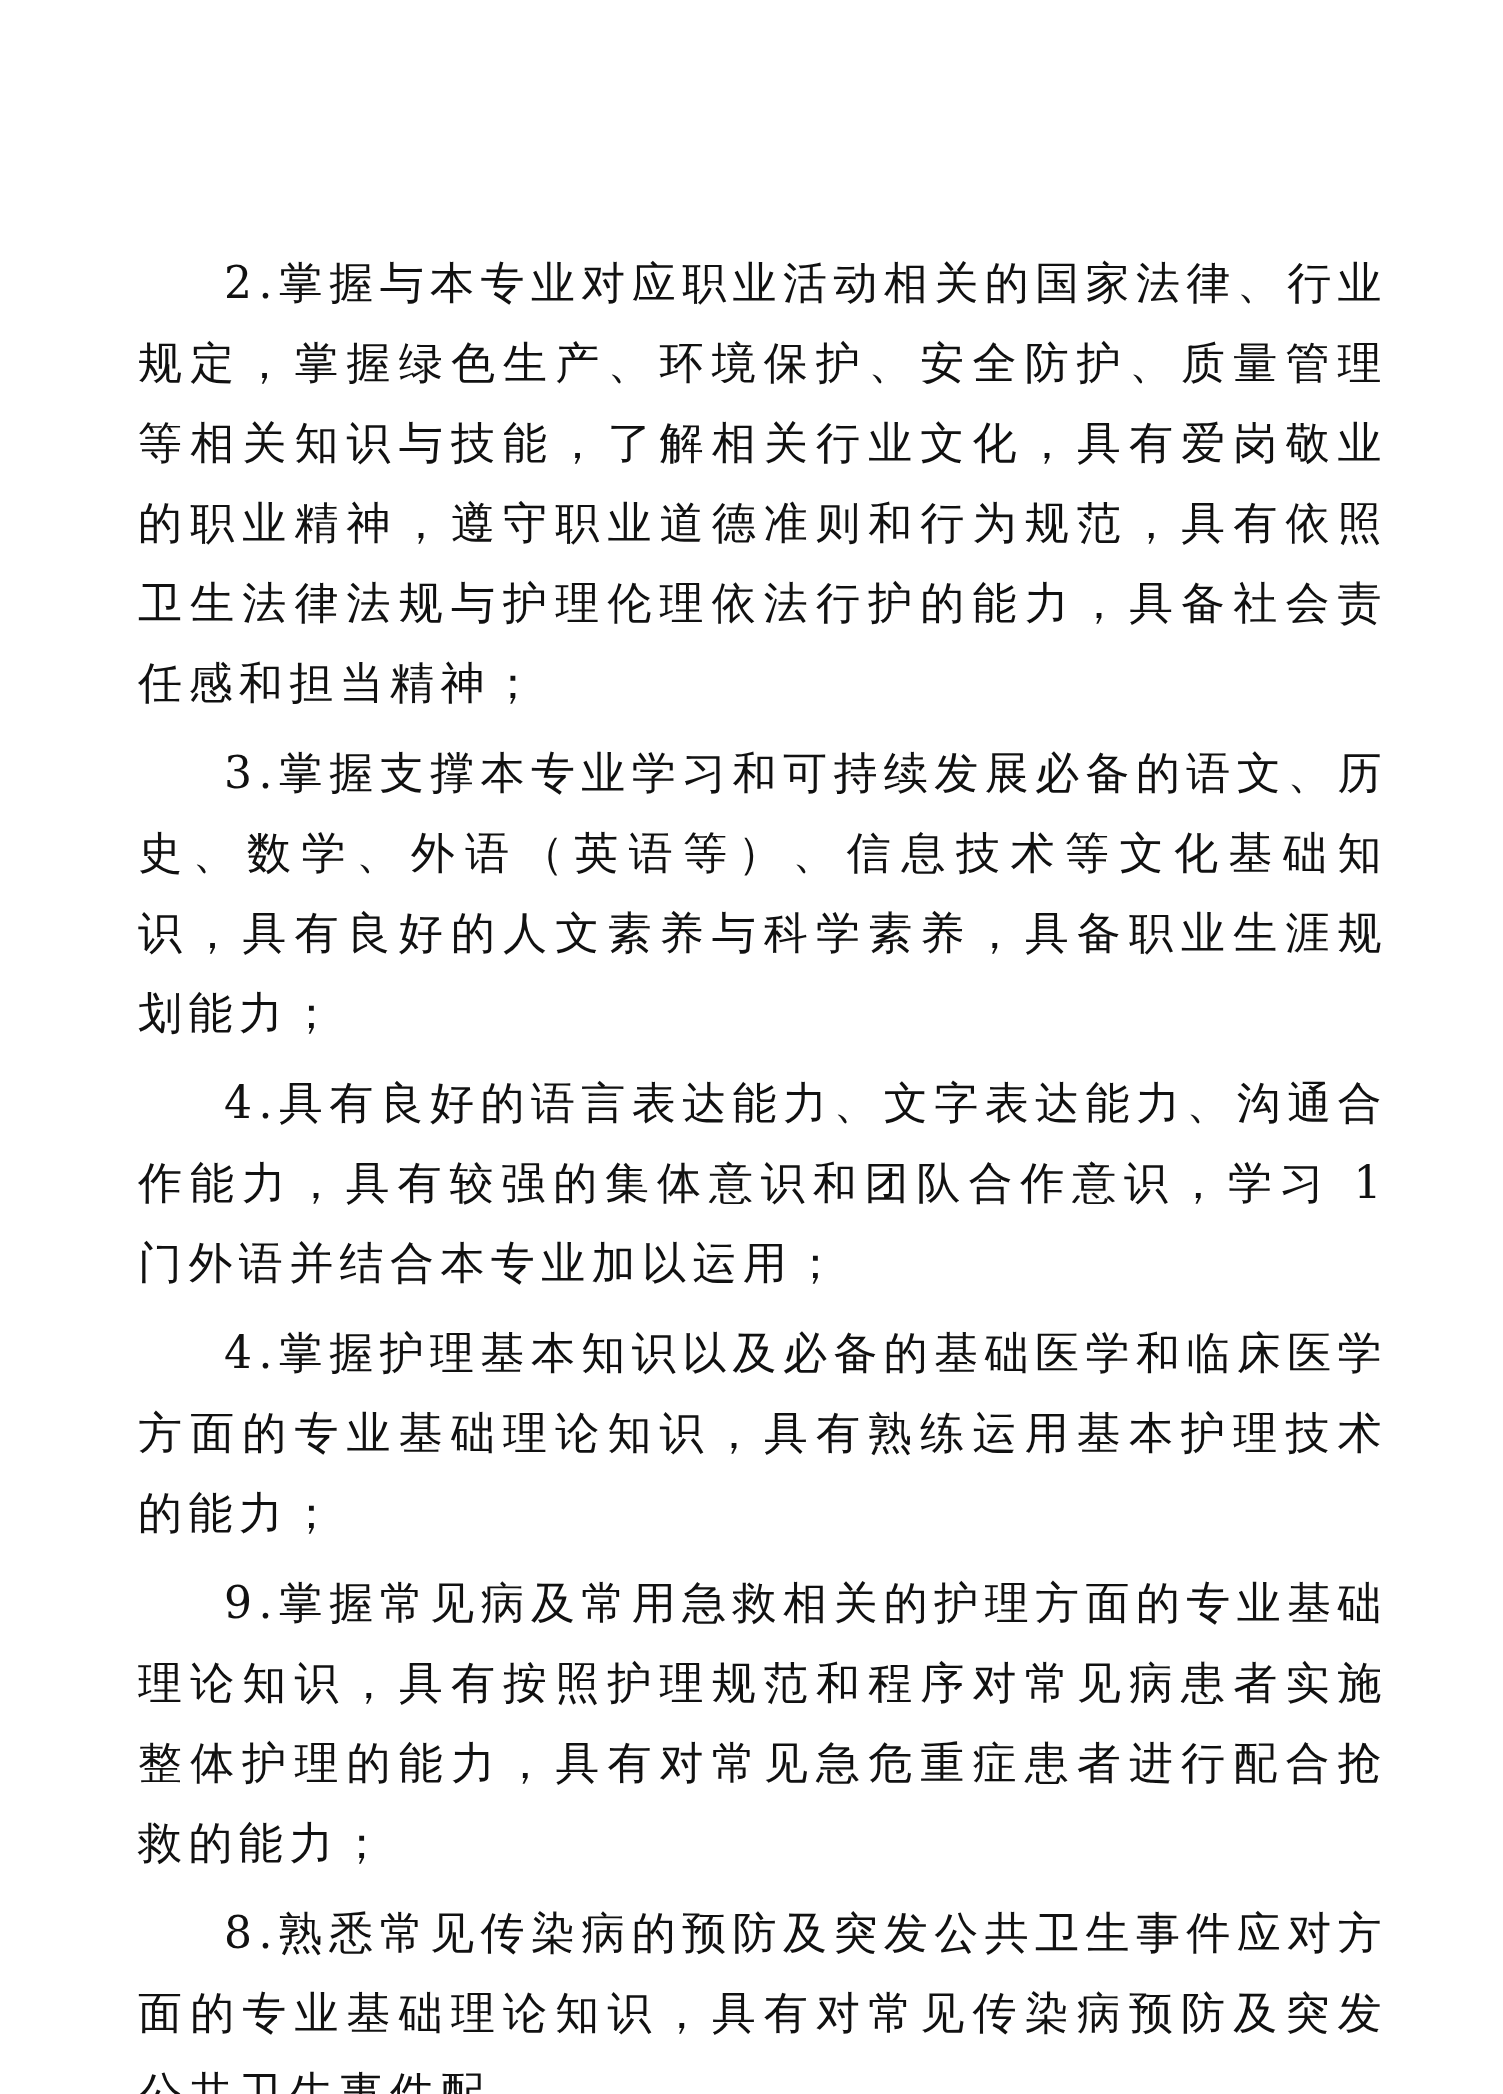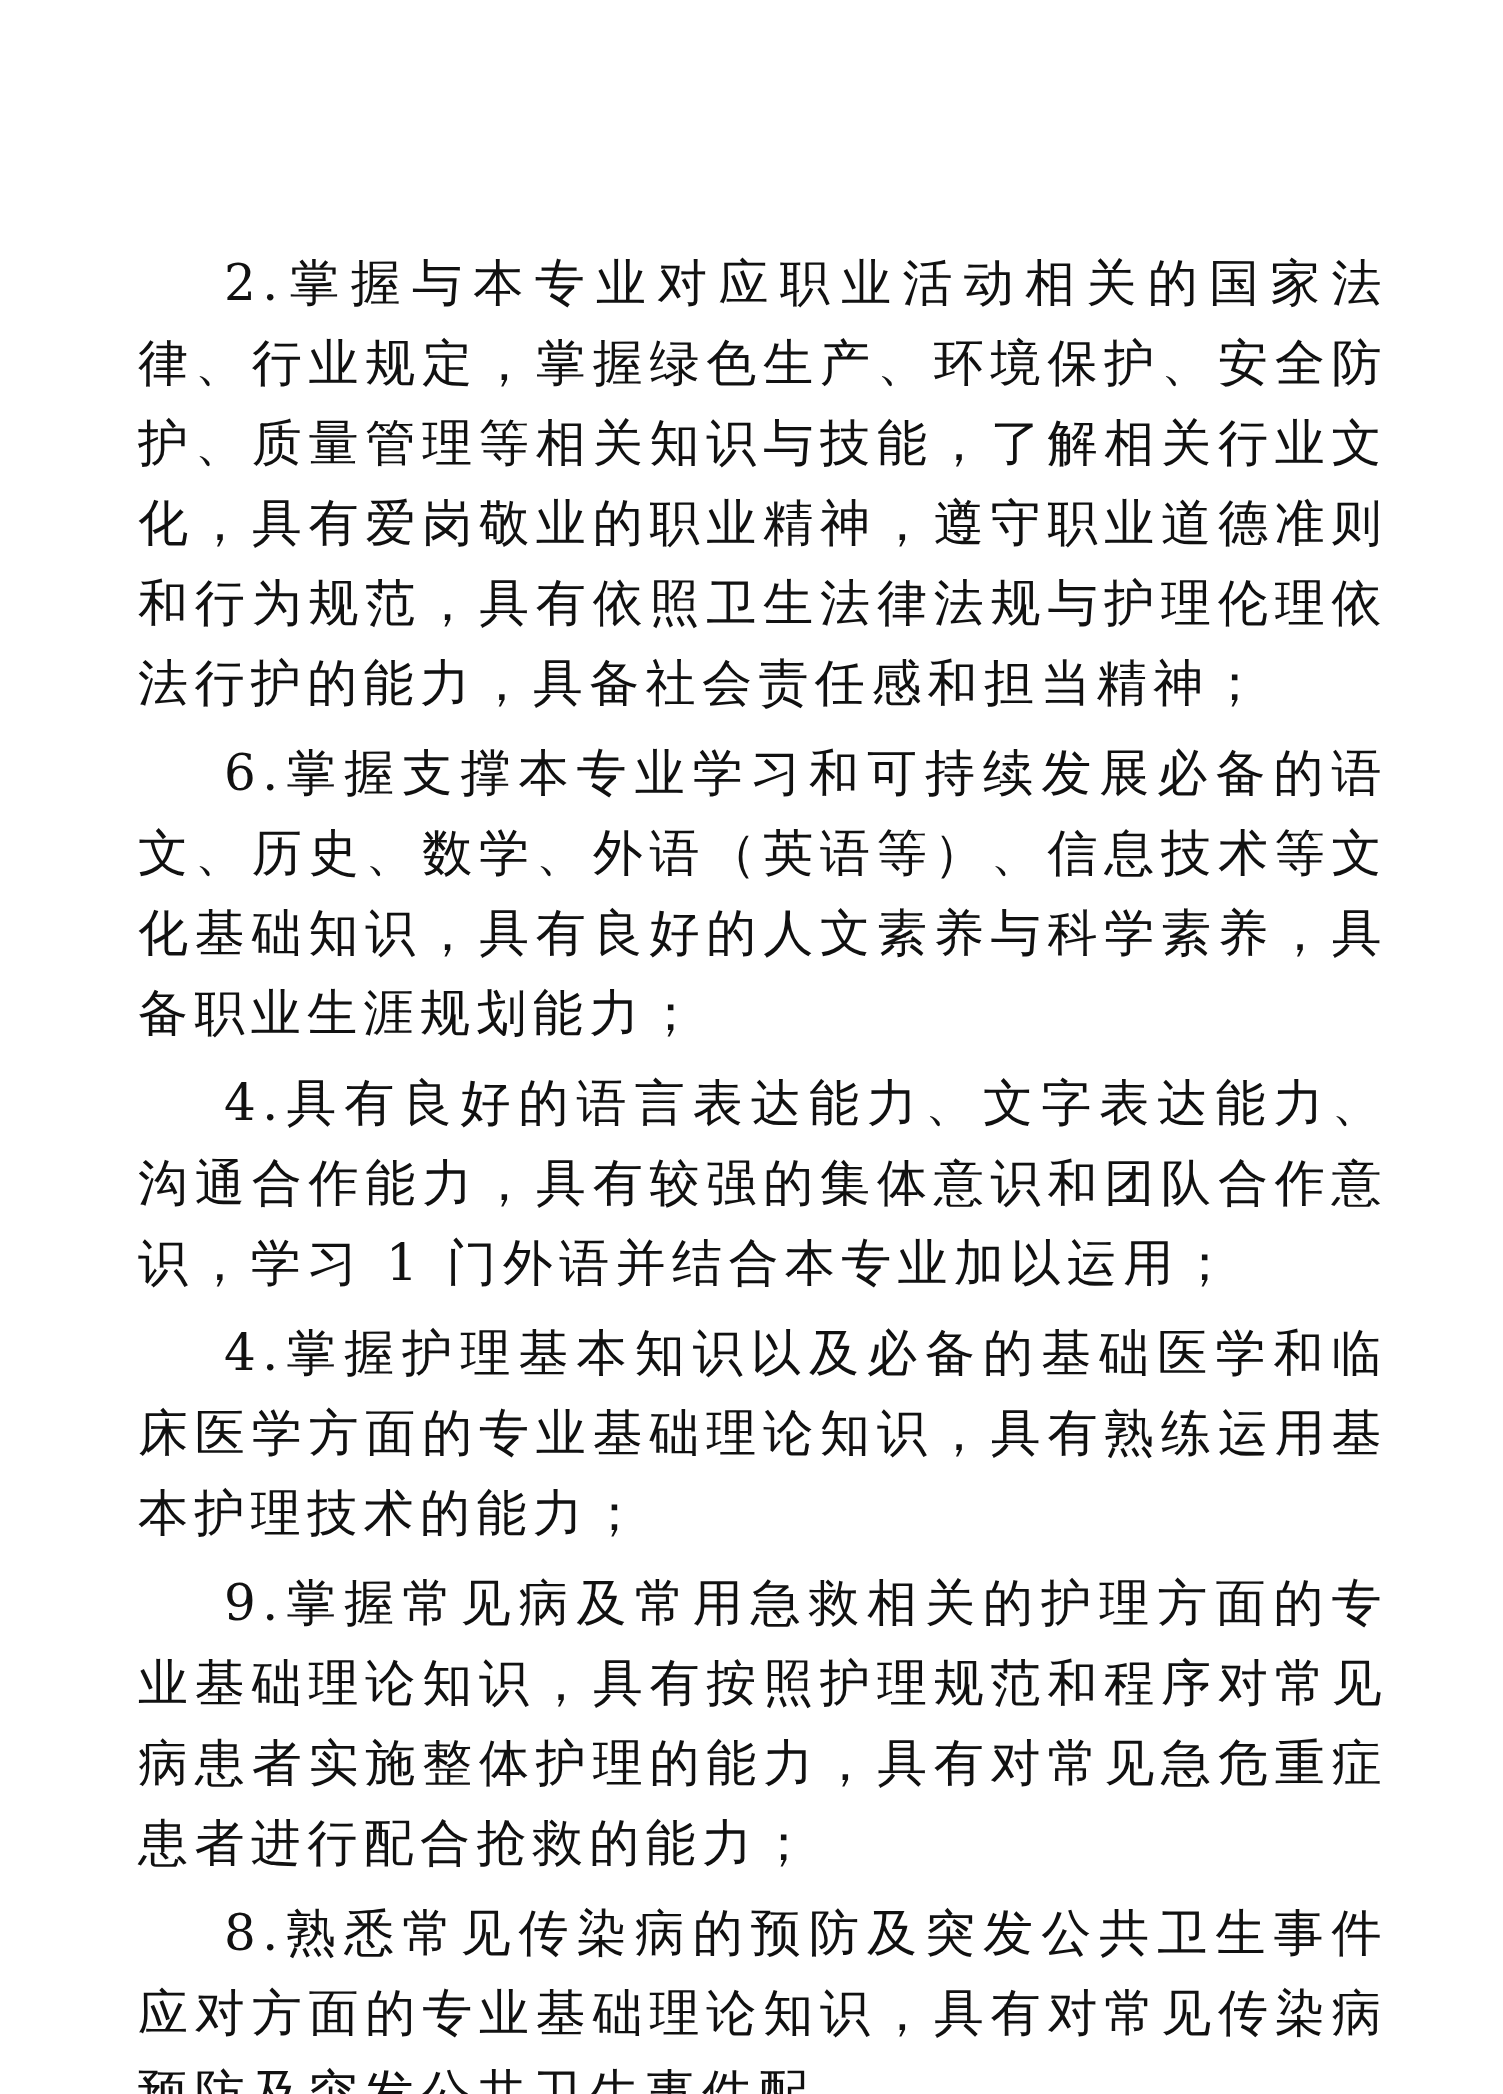--- a/index.html
+++ b/index.html
@@ -16,31 +16,31 @@
     }
     .page {
       position: absolute;
       left: 138px;
       top: 243px;
       width: 1250px;
     }
     .para {
       margin: 0 0 10px 0;
       font-family: "DejaVu Serif", "Liberation Serif", serif;
-      font-size: 50px;
+      font-size: 44px;
       line-height: 80px;
       letter-spacing: 6.4px;
       text-align: justify;
       text-indent: 86px;
       word-break: break-all;
     }
   </style>
 </head>
 <body>
 
 <div class="page">
   <p class="para">2.掌握与本专业对应职业活动相关的国家法律、行业规定，掌握绿色生产、环境保护、安全防护、质量管理等相关知识与技能，了解相关行业文化，具有爱岗敬业的职业精神，遵守职业道德准则和行为规范，具有依照卫生法律法规与护理伦理依法行护的能力，具备社会责任感和担当精神；</p>
-  <p class="para">6.掌握支撑本专业学习和可持续发展必备的语文、历史、数学、外语（英语等）、信息技术等文化基础知识，具有良好的人文素养与科学素养，具备职业生涯规划能力；</p>
+  <p class="para">3.掌握支撑本专业学习和可持续发展必备的语文、历史、数学、外语（英语等）、信息技术等文化基础知识，具有良好的人文素养与科学素养，具备职业生涯规划能力；</p>
   <p class="para">4.具有良好的语言表达能力、文字表达能力、沟通合作能力，具有较强的集体意识和团队合作意识，学习 1 门外语并结合本专业加以运用；</p>
   <p class="para">4.掌握护理基本知识以及必备的基础医学和临床医学方面的专业基础理论知识，具有熟练运用基本护理技术的能力；</p>
   <p class="para">9.掌握常见病及常用急救相关的护理方面的专业基础理论知识，具有按照护理规范和程序对常见病患者实施整体护理的能力，具有对常见急危重症患者进行配合抢救的能力；</p>
   <p class="para">8.熟悉常见传染病的预防及突发公共卫生事件应对方面的专业基础理论知识，具有对常见传染病预防及突发公共卫生事件配</p>
 </div>
 
 </body></html>

